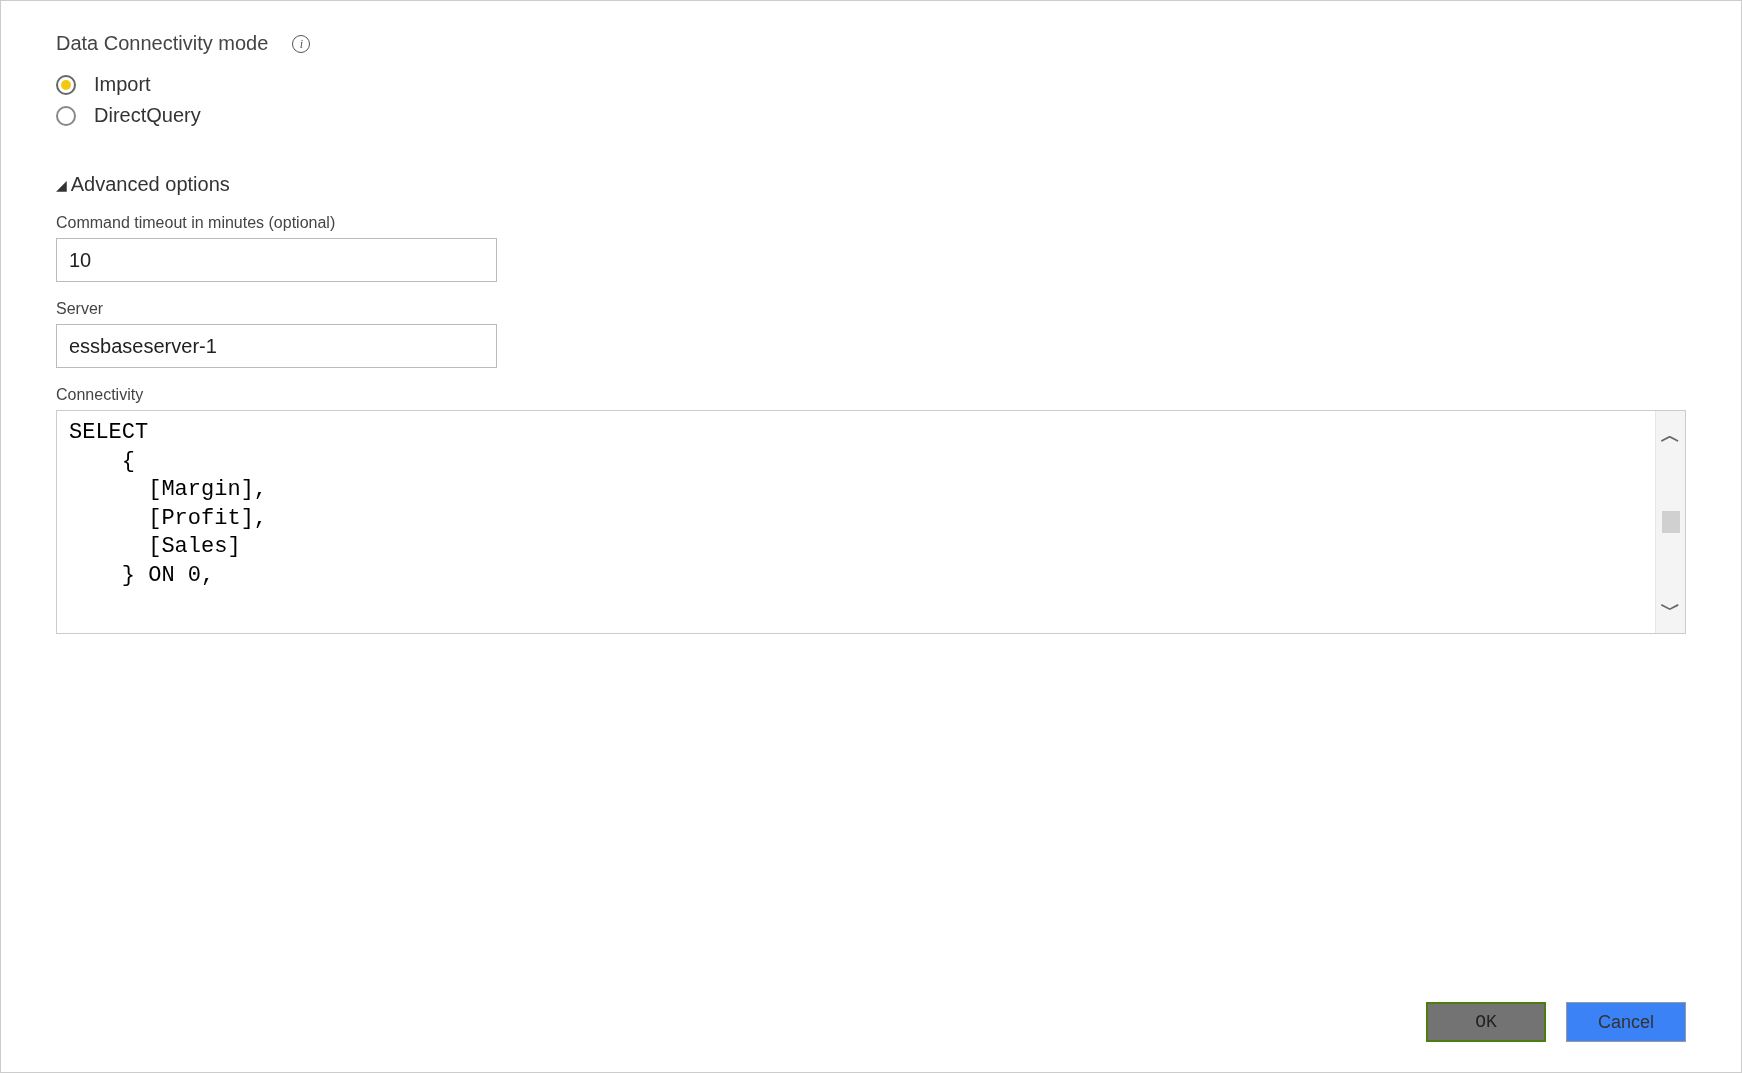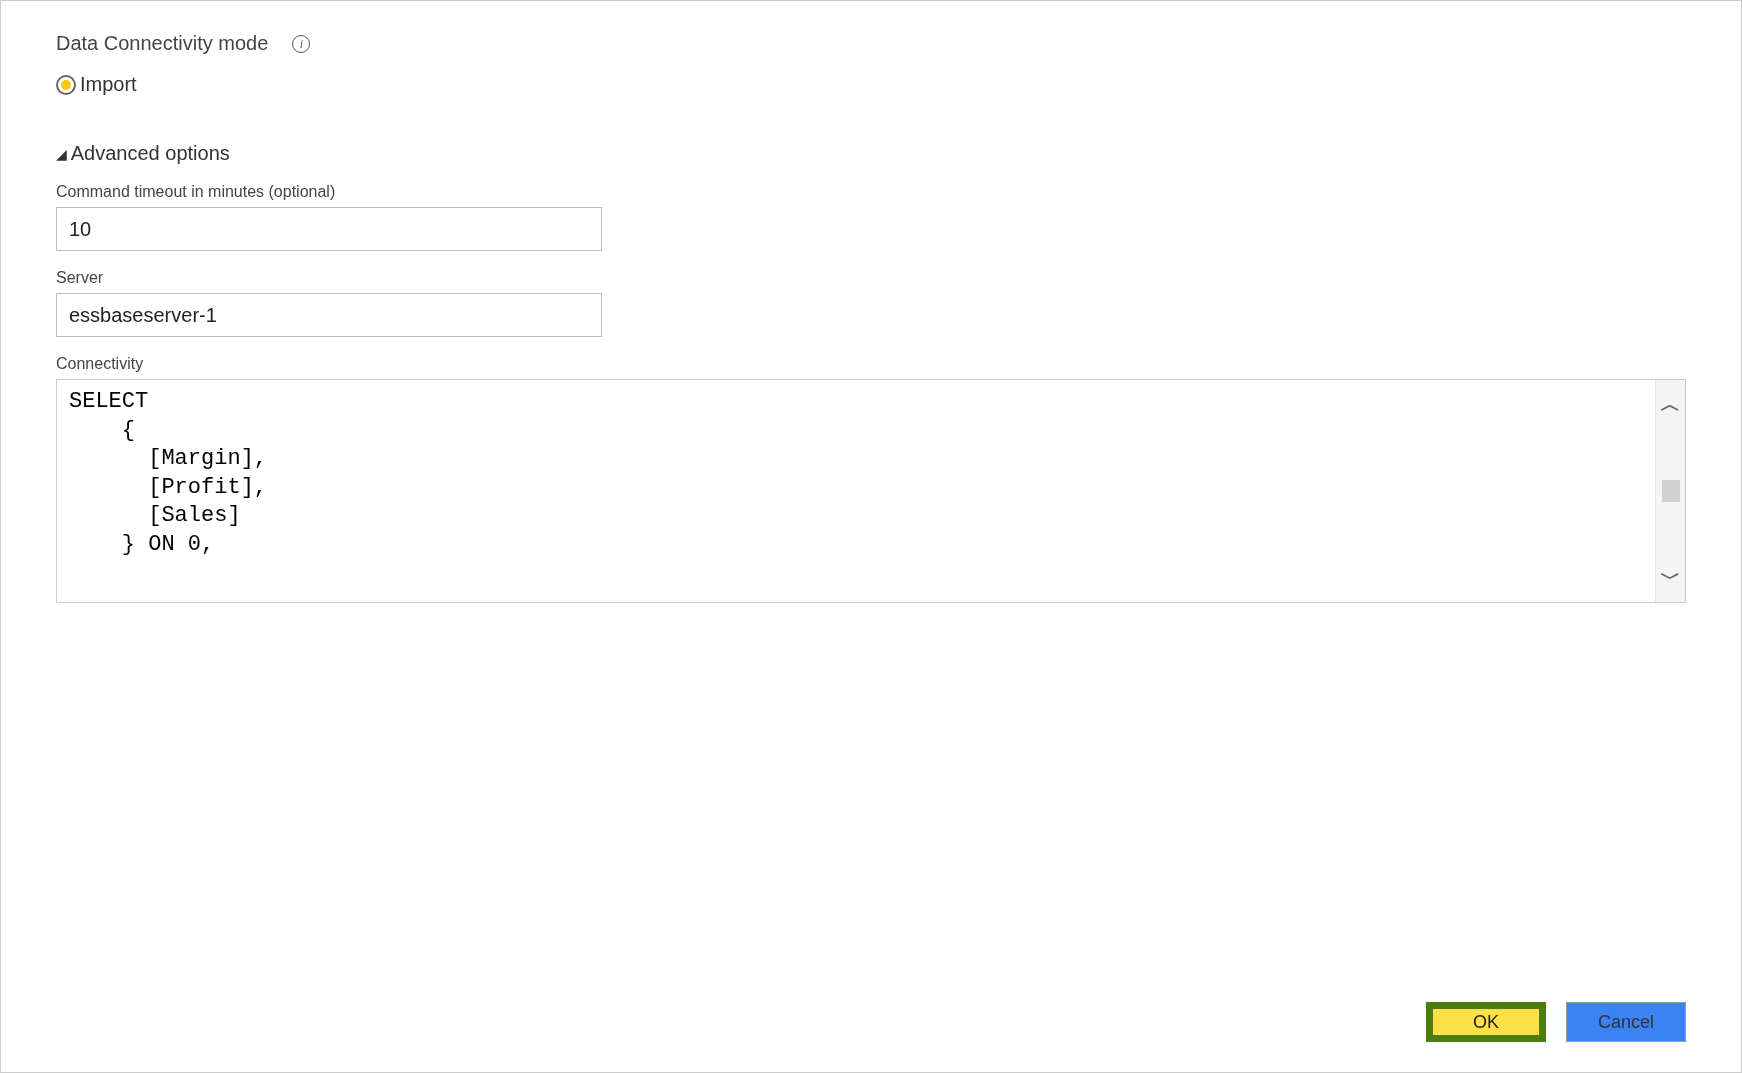--- a/index.html
+++ b/index.html
@@ -35,21 +35,21 @@
     font-size: 12px;
     font-style: italic;
     font-family: Georgia, serif;
     color: #555;
     line-height: 1;
   }
   .radio-group { margin-top: 10px; }
   .radio-row {
     display: flex;
     align-items: center;
-    gap: 4px;
+    gap: 18px;
     margin: 8px 0;
     font-size: 20px;
     cursor: pointer;
   }
   .radio {
     width: 20px; height: 20px;
     border: 2px solid #888;
     border-radius: 50%;
     display: inline-flex;
     align-items: center; justify-content: center;
@@ -75,21 +75,21 @@
     color: #333;
     display: inline-block;
   }
   .field-label {
     font-size: 16px;
     color: #444;
     margin-top: 18px;
     margin-bottom: 6px;
   }
   .text-input {
-    width: 546px;
+    width: 441px;
     height: 44px;
     border: 1px solid #bbb;
     padding: 6px 12px;
     font-size: 20px;
     font-family: inherit;
     color: #222;
     outline: none;
   }
   .text-input.focused {
     border: 2px solid #555;
@@ -145,23 +145,24 @@
     min-width: 120px;
     height: 40px;
     display: inline-flex;
     align-items: center;
     justify-content: center;
     font-size: 18px;
     cursor: pointer;
     user-select: none;
   }
   .btn-primary {
-    background: #fde047;
-    border: 7px solid #4d7c0f;
+    background: #737373;
+    border: 2px solid #4d7c0f;
     color: #222;
+    font-family: Liberation Mono, monospace;
   }
   .btn-secondary {
     background: #3b82f6;
     border: 1px solid #999;
     color: #333;
   }
 </style>
 </head>
 <body>
 
@@ -169,20 +170,24 @@
 
   <div class="section-label">
     <span>Data Connectivity mode</span>
     <span class="info-icon">i</span>
   </div>
 
   <div class="radio-group">
     <div class="radio-row">
       <span class="radio selected"></span>
       <span>Import</span>
+    </div>
+    <div class="radio-row">
+      <span class="radio"></span>
+      <span>DirectQuery</span>
     </div>
   </div>
 
   <div class="advanced-header">
     <span class="triangle-icon">◢</span>
     <span>Advanced options</span>
   </div>
 
   <div class="field-label">Command timeout in minutes (optional)</div>
   <input class="text-input" value="10" style="">

